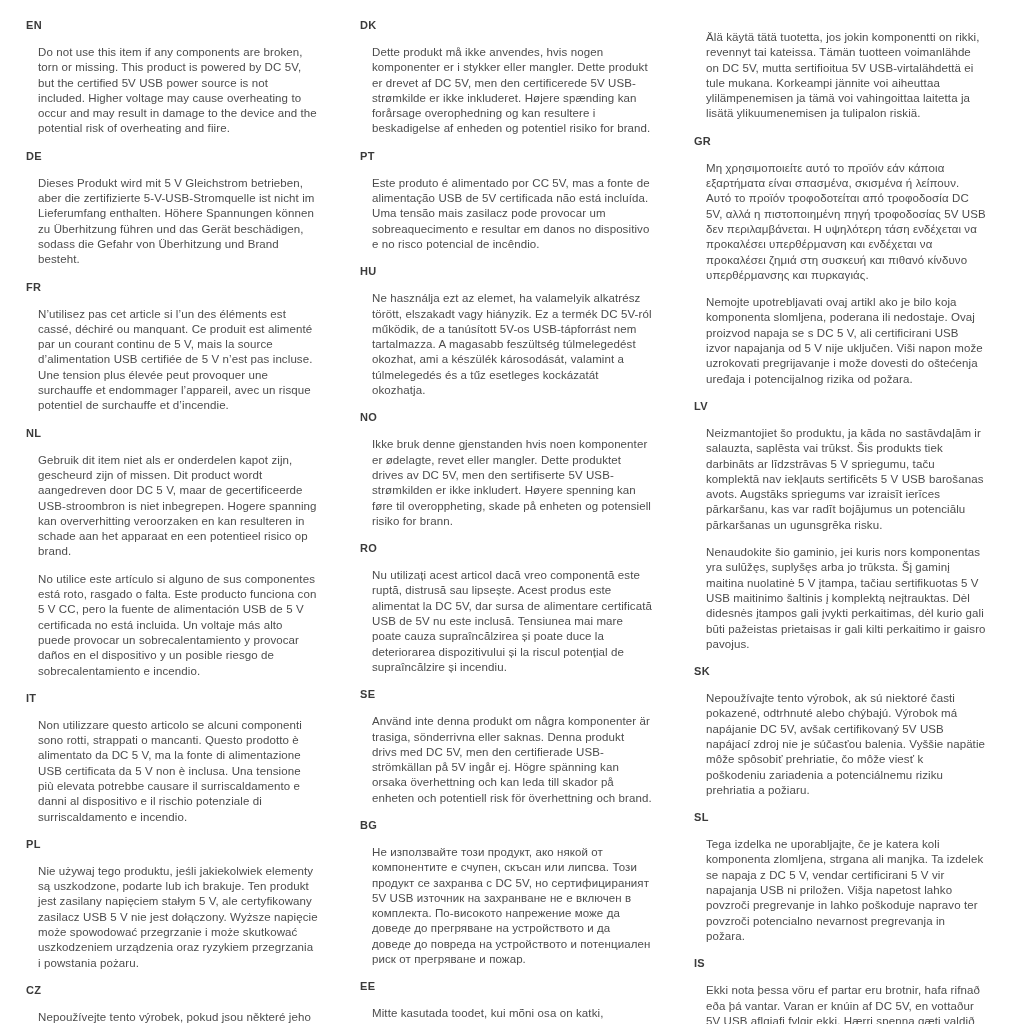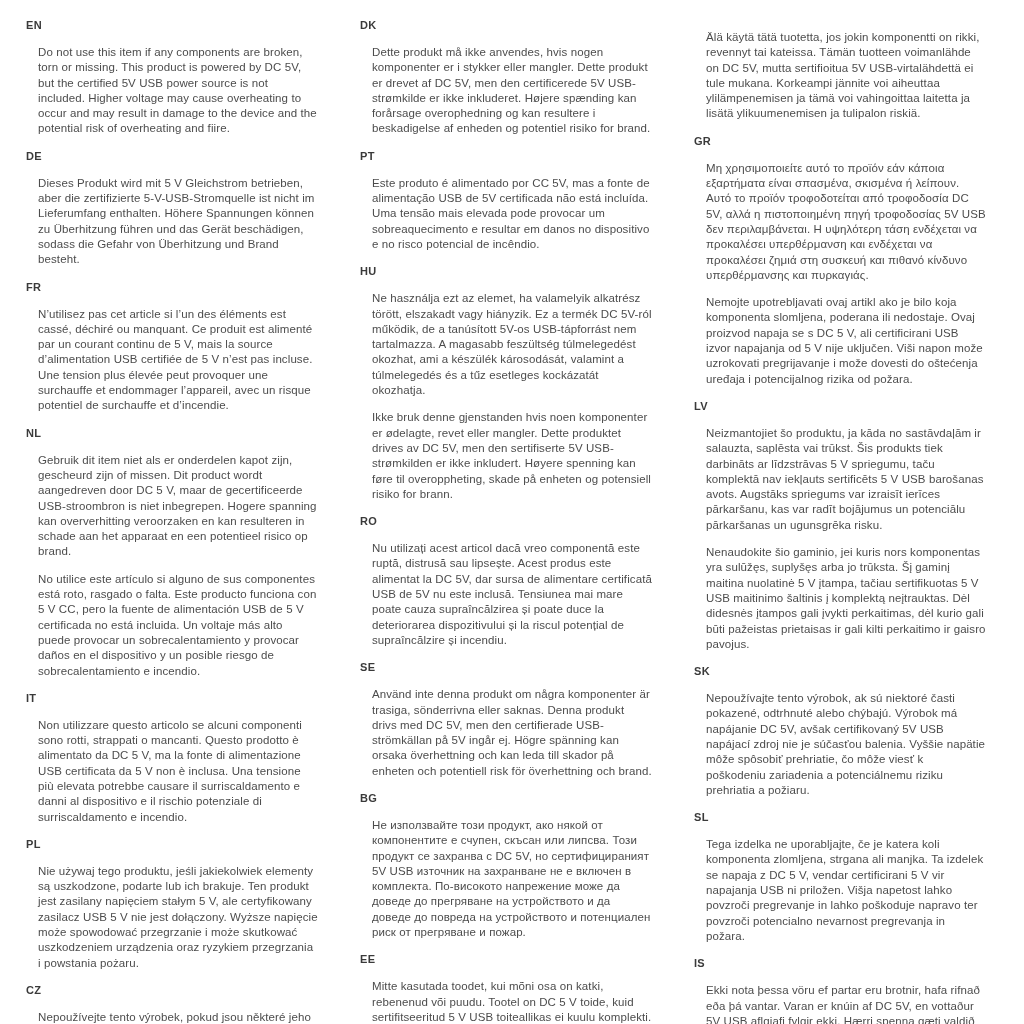--- a/index.html
+++ b/index.html
@@ -86,27 +86,28 @@
     </section>
   </div>
 
   <div class="col">
     <section class="lang">
       <h2 class="code">DK</h2>
       <p class="body-text">Dette produkt må ikke anvendes, hvis nogen komponenter er i stykker eller mangler. Dette produkt er drevet af DC 5V, men den certificerede 5V USB-strømkilde er ikke inkluderet. Højere spænding kan forårsage overophedning og kan resultere i beskadigelse af enheden og potentiel risiko for brand.</p>
     </section>
     <section class="lang">
       <h2 class="code">PT</h2>
-      <p class="body-text">Este produto é alimentado por CC 5V, mas a fonte de alimentação USB de 5V certificada não está incluída. Uma tensão mais elevada pode provocar um sobreaquecimento e resultar em danos no dispositivo e no risco potencial de incêndio.</p>
+      <p class="body-text">Este produto é alimentado por CC 5V, mas a fonte de alimentação USB de 5V certificada não está incluída. Uma tensão mais zasilacz pode provocar um sobreaquecimento e resultar em danos no dispositivo e no risco potencial de incêndio.</p>
     </section>
     <section class="lang">
       <h2 class="code">HU</h2>
       <p class="body-text">Ne használja ezt az elemet, ha valamelyik alkatrész törött, elszakadt vagy hiányzik. Ez a termék DC 5V-ról működik, de a tanúsított 5V-os USB-tápforrást nem tartalmazza. A magasabb feszültség túlmelegedést okozhat, ami a készülék károsodását, valamint a túlmelegedés és a tűz esetleges kockázatát okozhatja.</p>
     </section>
     <section class="lang">
+      <h2 class="code">NO</h2>
       <p class="body-text">Ikke bruk denne gjenstanden hvis noen komponenter er ødelagte, revet eller mangler. Dette produktet drives av DC 5V, men den sertifiserte 5V USB-strømkilden er ikke inkludert. Høyere spenning kan føre til overoppheting, skade på enheten og potensiell risiko for brann.</p>
     </section>
     <section class="lang">
       <h2 class="code">RO</h2>
       <p class="body-text">Nu utilizați acest articol dacă vreo componentă este ruptă, distrusă sau lipsește. Acest produs este alimentat la DC 5V, dar sursa de alimentare certificată USB de 5V nu este inclusă. Tensiunea mai mare poate cauza supraîncălzirea și poate duce la deteriorarea dispozitivului și la riscul potențial de supraîncălzire și incendiu.</p>
     </section>
     <section class="lang">
       <h2 class="code">SE</h2>
       <p class="body-text">Använd inte denna produkt om några komponenter är trasiga, sönderrivna eller saknas. Denna produkt drivs med DC 5V, men den certifierade USB-strömkällan på 5V ingår ej. Högre spänning kan orsaka överhettning och kan leda till skador på enheten och potentiell risk för överhettning och brand.</p>
     </section>

